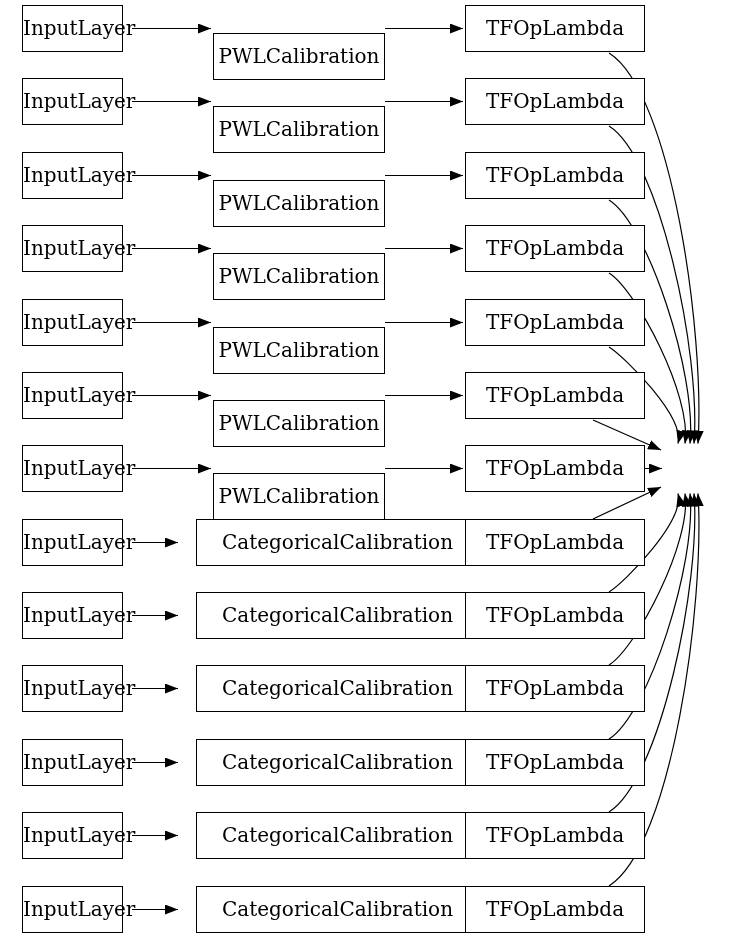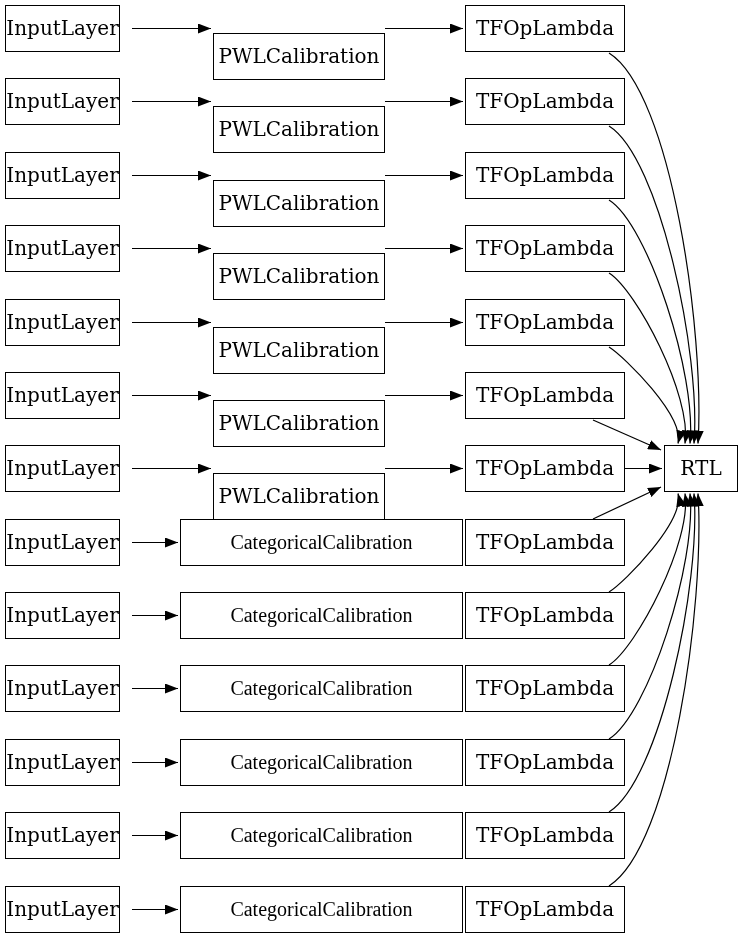--- a/index.html
+++ b/index.html
@@ -32,24 +32,24 @@
     box-sizing: border-box;
     height: 47px;
     border: 1.5px solid #000000;
     background: #ffffff;
     color: #000000;
     font-size: 20px;
     line-height: 44px;
     text-align: center;
     white-space: nowrap;
   }
-  .n-input  { left: 5px;   width: 115px; }
+  .n-input  { left: 22px;   width: 101px; }
   .n-pwl    { left: 213px; width: 172px; margin-top: 28px; }
-  .n-cat    { left: 180px; width: 283px; font-family: Liberation Serif, serif; }
-  .n-lam    { left: 465px; width: 160px; }
+  .n-cat    { left: 196px; width: 283px; }
+  .n-lam    { left: 465px; width: 180px; }
   .n-rtl    { left: 664px; top: 445px; width: 74px; }
 </style>
 </head>
 <body>
 
 <div class="canvas">
 
   <svg id="edges" class="edges" viewBox="0 0 741 940" xmlns="http://www.w3.org/2000/svg">
     <defs>
       <marker id="ah" markerUnits="userSpaceOnUse" markerWidth="14" markerHeight="10" refX="13" refY="5" orient="auto">
@@ -168,15 +168,14 @@
     <div class="node n-cat">CategoricalCalibration</div>
     <div class="node n-lam">TFOpLambda</div>
   </div>
 
   <div class="row" style="top:886px">
     <div class="node n-input">InputLayer</div>
     <div class="node n-cat">CategoricalCalibration</div>
     <div class="node n-lam">TFOpLambda</div>
   </div>
 
-  <div class="node n-rtl">RTL</div>
 
 </div>
 
 </body></html>

